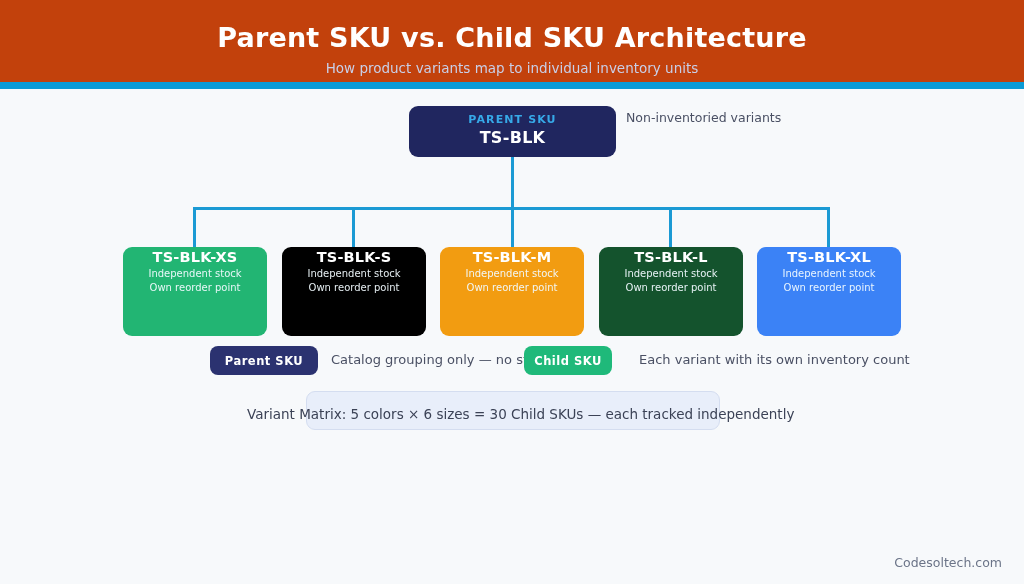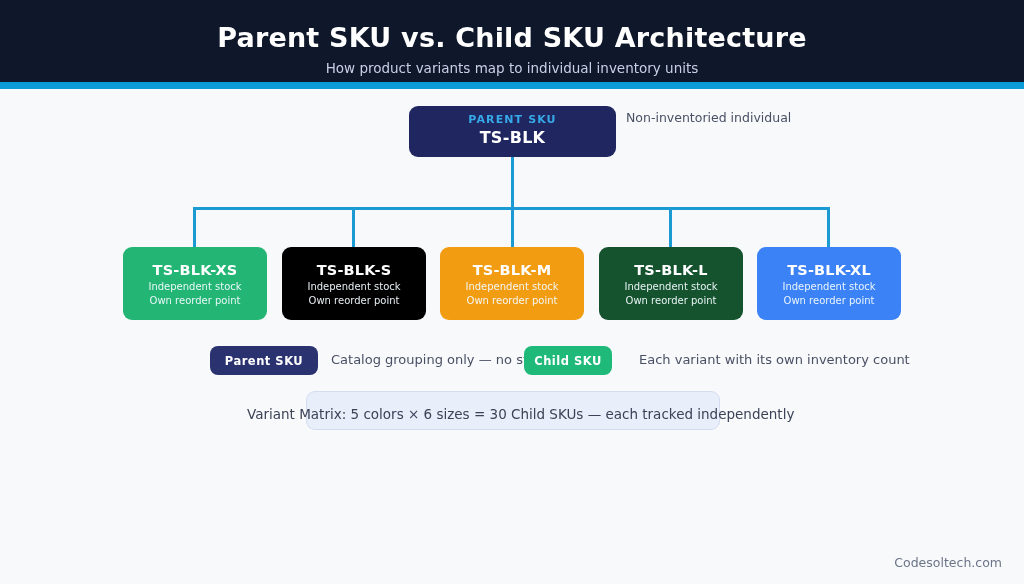--- a/index.html
+++ b/index.html
@@ -7,21 +7,21 @@
     width:1024px;height:584px;
     background:#f7f9fb;
     font-family:"DejaVu Sans","Liberation Sans",sans-serif;
     overflow:hidden;position:relative;
   }
   .page{position:relative;width:1024px;height:584px;}
 
   
   .header{
     position:absolute;left:0;top:0;width:1024px;height:84px;
-    background:#0f172a;
+    background:#c2410c;
   }
   .header-title{
     position:absolute;left:0;top:22px;width:1024px;text-align:center;
     font-size:27px;font-weight:bold;color:#ffffff;letter-spacing:.2px;
   }
   .header-sub{
     position:absolute;left:0;top:60px;width:1024px;text-align:center;
     font-size:13.5px;color:#c9cfe8;
   }
   .accent-bar{
@@ -53,22 +53,22 @@
     font-size:16px;font-weight:bold;color:#ffffff;line-height:24px;
     letter-spacing:.3px;
   }
   .parent-note{
     position:absolute;left:626px;top:108px;width:300px;
     font-size:12.5px;color:#4a5064;line-height:19px;
   }
 
   
   .child{
-    position:absolute;top:247px;width:144px;height:73px;border-radius:9px;
-    display:flex;flex-direction:column;align-items:center;justify-content:center;
+    position:absolute;top:247px;width:144px;height:89px;border-radius:9px;
+    display:flex;flex-direction:column;align-items:center;
     color:#ffffff;
   }
   .child-code{font-size:14.5px;font-weight:bold;line-height:20px;letter-spacing:.2px;}
   .child-l1,.child-l2{font-size:10px;line-height:14px;color:#f2fbff;opacity:.95;}
 
   
   .badge{
     position:absolute;top:346px;height:29px;border-radius:8px;
     display:flex;align-items:center;justify-content:center;
     font-size:11.5px;font-weight:bold;color:#ffffff;letter-spacing:.5px;
@@ -115,21 +115,21 @@
   <div class="conn drop" style="left:511px;"></div>
   <div class="conn drop" style="left:669px;"></div>
   <div class="conn drop" style="left:827px;"></div>
   <div class="ghost-label"></div>
 
   <div class="parent-box">
     <div class="parent-kicker">PARENT SKU</div>
     <div class="parent-code">TS-BLK</div>
   </div>
   <div class="parent-note">
-    <div>Non-inventoried individual</div>
+    <div>Non-inventoried variants</div>
   </div>
 
   <div class="child" style="left:123px;background:#22b573;">
     <div class="child-code">TS-BLK-XS</div>
     <div class="child-l1">Independent stock</div>
     <div class="child-l2">Own reorder point</div>
   </div>
   <div class="child" style="left:282px;background:#000000;">
     <div class="child-code">TS-BLK-S</div>
     <div class="child-l1">Independent stock</div>

